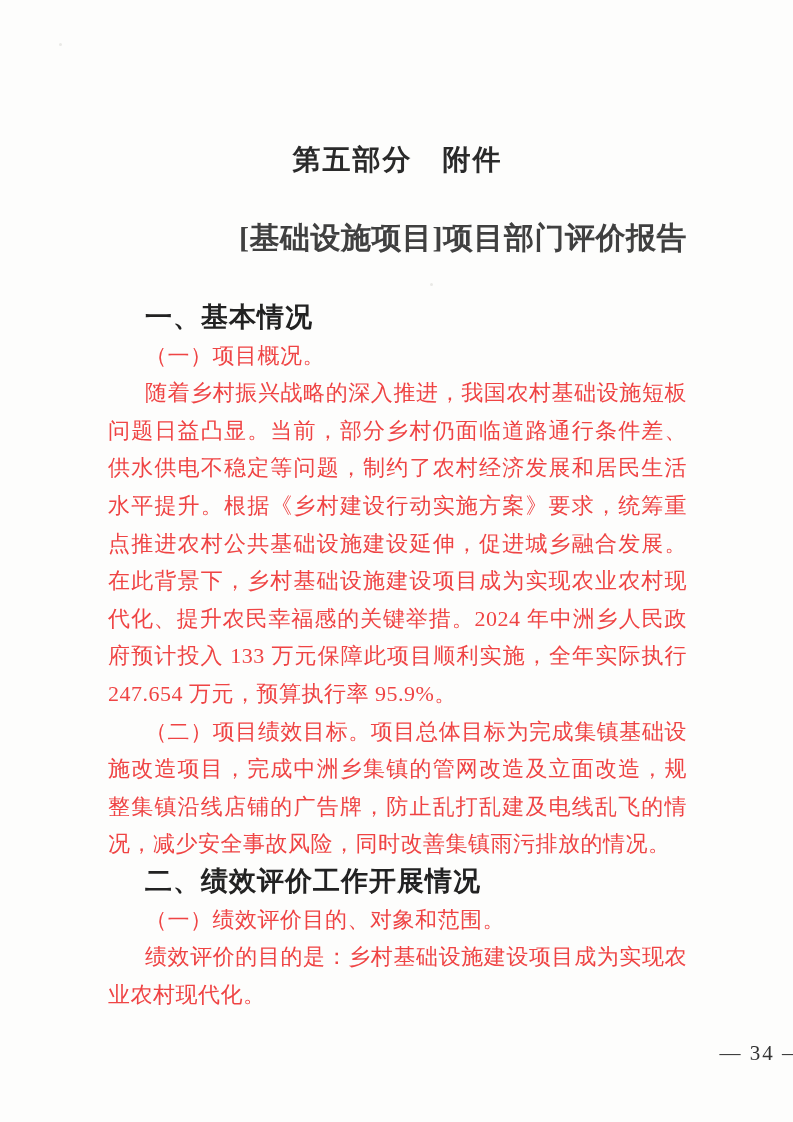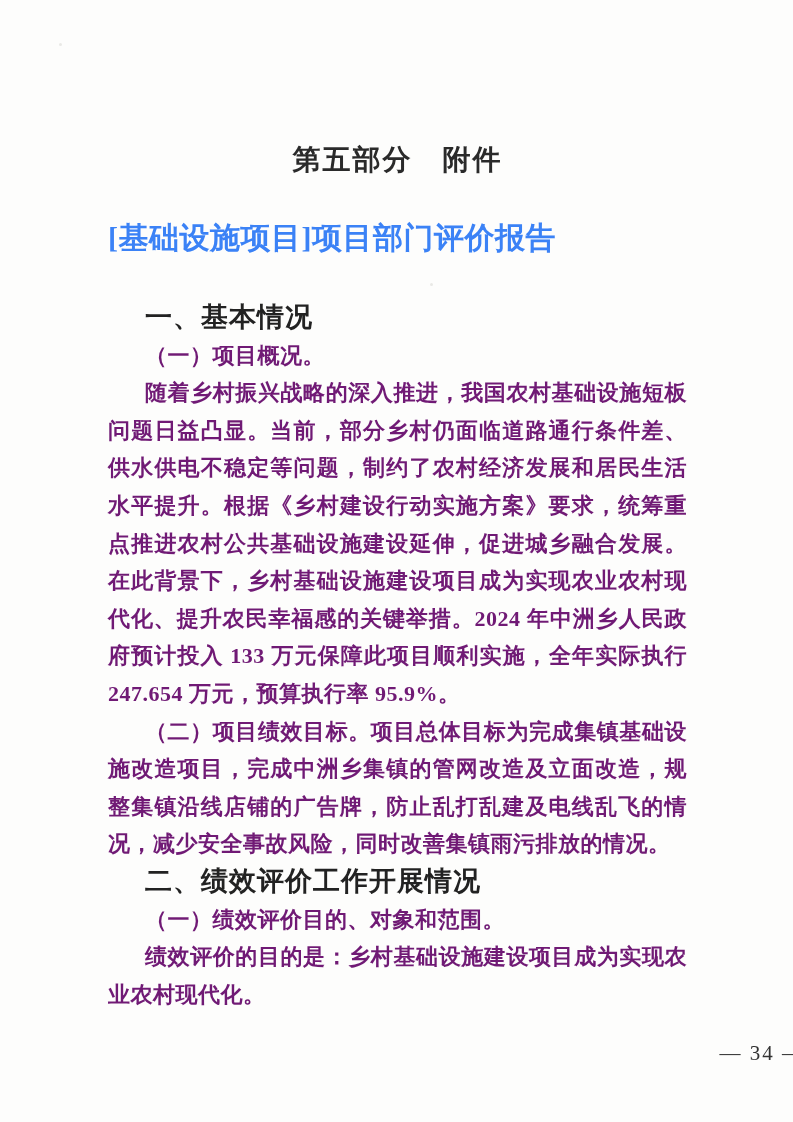--- a/index.html
+++ b/index.html
@@ -23,39 +23,38 @@
   }
   .part-title {
     text-align: center;
     font-size: 28px;
     line-height: 40px;
     font-weight: bold;
     letter-spacing: 2px;
     color: #2a2a2a;
   }
   .report-title {
-    text-align: left;
+    text-align: right;
     font-size: 30px;
     line-height: 44px;
     font-weight: bold;
     letter-spacing: 0.5px;
     margin-top: 36px;
-    color: #3b82f6;
+    color: #404040;
   }
   .body-text { margin-top: 39px; }
   .block {
     margin: 0;
     font-size: 22px;
     line-height: 37.6px;
     letter-spacing: 0.5px;
     text-align: justify;
     text-justify: inter-character;
     text-indent: 37px;
-    color: #701a75;
-    font-weight: bold;
+    color: #ef4444;
   }
   .block.heading {
     font-family: "Liberation Sans", "DejaVu Sans", sans-serif;
     font-weight: bold;
     font-size: 27px;
     letter-spacing: 1px;
     color: #222;
   }
   .footer {
     position: absolute;

